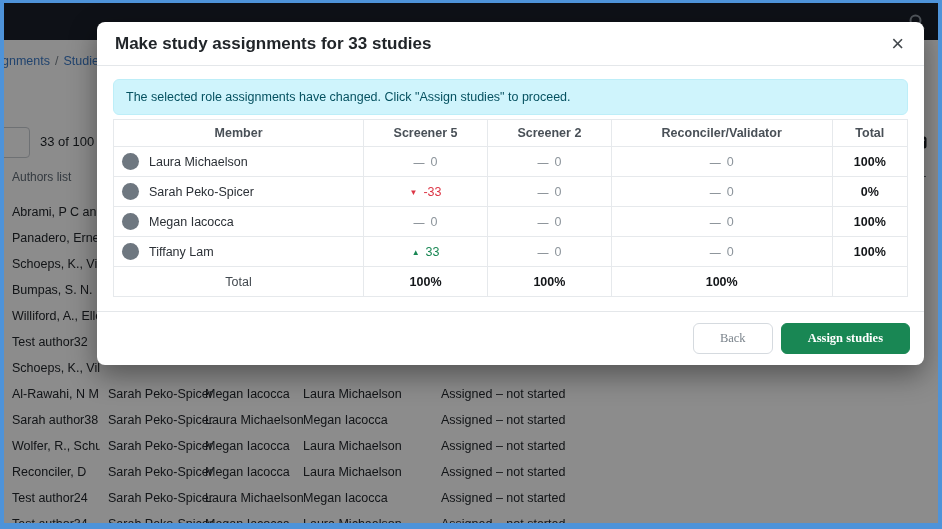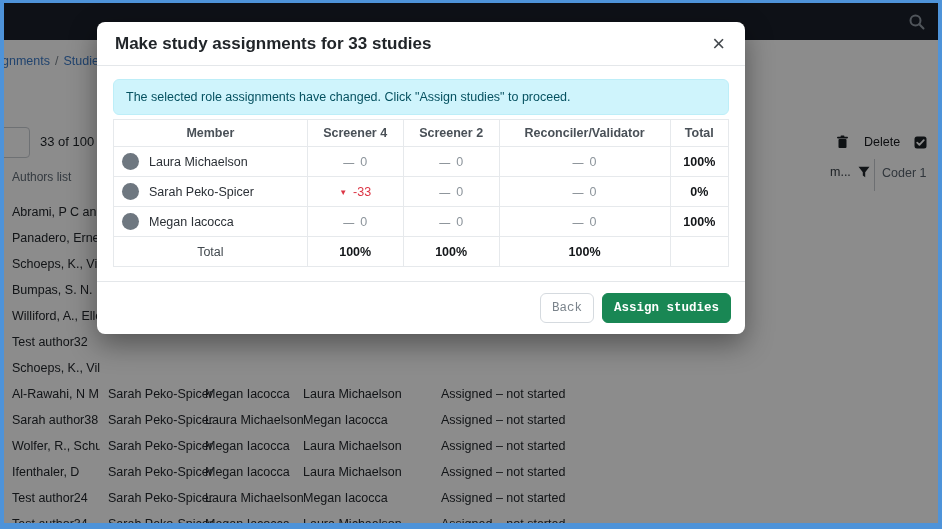--- a/index.html
+++ b/index.html
@@ -36,21 +36,21 @@
   .bg-cell { position:absolute; top:0; line-height:26px; white-space:nowrap; }
   .c-author { left:8px; width:88px; overflow:hidden; }
   .c-s1 { left:104px; }
   .c-s2 { left:201px; }
   .c-s3 { left:299px; }
   .c-status { left:437px; }
 
   .overlay { position:absolute; inset:0; background:rgba(0,0,0,0.45); }
 
   .modal {
-    position:absolute; left:93px; top:19px; width:648px;
+    position:absolute; left:93px; top:19px; width:827px;
     background:#fff; border-radius:8px; box-shadow:0 10px 28px rgba(0,0,0,0.4);
     overflow:hidden;
   }
   .modal-header { display:flex; justify-content:space-between; align-items:center; padding:12px 18px 11px 18px; border-bottom:1px solid #e4e7ea; }
   .modal-title { font-size:17px; font-weight:600; color:#212529; }
   .modal-close { background:none; border:none; font-size:22px; line-height:18px; color:#44494e; cursor:pointer; padding:0 2px; }
 
   .modal-body { padding:13px 16px 14px 16px; }
   .alert-info { background:#cff4fc; border:1px solid #bdeef8; color:#055160; border-radius:6px; padding:10px 12px; font-size:12.5px; margin-bottom:4px; }
 
@@ -71,21 +71,21 @@
   .val-cell.down .delta-icon { color:#dc3545; font-size:8px; vertical-align:1px; }
   .val-cell.down .delta-value { color:#dc3545; }
   .val-cell.up .delta-icon { color:#198754; font-size:8px; vertical-align:1px; }
   .val-cell.up .delta-value { color:#198754; }
 
   .total-cell { text-align:center; font-weight:700; color:#131619; }
   .foot-label { text-align:center; color:#42494f; }
   .foot-val { text-align:center; font-weight:700; color:#131619; }
 
   .modal-footer { border-top:1px solid #e4e7ea; padding:11px 14px; display:flex; justify-content:flex-end; gap:8px; }
-  .btn { font-family:Liberation Mono, monospace; font-size:12.5px; border-radius:6px; padding:7px 11px; cursor:pointer; }
+  .btn { font-family:Liberation Serif, serif; font-size:12.5px; border-radius:6px; padding:7px 26px; cursor:pointer; }
   .btn-back { background:#fff; border:1px solid #d5dadf; color:#7b848c; }
   .btn-assign { background:#198754; border:1px solid #198754; color:#fff; font-weight:600; }
 
   .icon-svg { display:block; }
 </style>
 </head>
 <body>
 
 <div class="frame">
   <div class="page">
@@ -200,21 +200,21 @@
           <span class="bg-cell c-status">Assigned – not started</span>
         </div>
         <div class="bg-row">
           <span class="bg-cell c-author">Wolfer, R., Schultze...</span>
           <span class="bg-cell c-s1">Sarah Peko-Spicer</span>
           <span class="bg-cell c-s2">Megan Iacocca</span>
           <span class="bg-cell c-s3">Laura Michaelson</span>
           <span class="bg-cell c-status">Assigned – not started</span>
         </div>
         <div class="bg-row">
-          <span class="bg-cell c-author">Ifenthaler, D</span>
+          <span class="bg-cell c-author">Reconciler, D</span>
           <span class="bg-cell c-s1">Sarah Peko-Spicer</span>
           <span class="bg-cell c-s2">Megan Iacocca</span>
           <span class="bg-cell c-s3">Laura Michaelson</span>
           <span class="bg-cell c-status">Assigned – not started</span>
         </div>
         <div class="bg-row">
           <span class="bg-cell c-author">Test author24</span>
           <span class="bg-cell c-s1">Sarah Peko-Spicer</span>
           <span class="bg-cell c-s2">Laura Michaelson</span>
           <span class="bg-cell c-s3">Megan Iacocca</span>
@@ -236,21 +236,21 @@
     <div class="modal-header">
       <div class="modal-title">Make study assignments for 33 studies</div>
       <button class="modal-close">×</button>
     </div>
     <div class="modal-body">
       <div class="alert-info">The selected role assignments have changed. Click "Assign studies" to proceed.</div>
       <table class="assign">
         <thead>
           <tr>
               <th class="col0">Member</th>
-              <th class="col1">Screener 4</th>
+              <th class="col1">Screener 5</th>
               <th class="col2">Screener 2</th>
               <th class="col3">Reconciler/Validator</th>
               <th class="col4">Total</th>
             </tr>
         </thead>
         <tbody>
             <tr>
               <td class="member-cell"><span class="avatar"></span><span class="member-name">Laura Michaelson</span></td>
               <td class="val-cell dash"><span class="delta-icon">—</span><span class="delta-value">0</span></td>
               <td class="val-cell dash"><span class="delta-icon">—</span><span class="delta-value">0</span></td>
@@ -260,20 +260,27 @@
             <tr>
               <td class="member-cell"><span class="avatar"></span><span class="member-name">Sarah Peko-Spicer</span></td>
               <td class="val-cell down"><span class="delta-icon">▼</span><span class="delta-value">-33</span></td>
               <td class="val-cell dash"><span class="delta-icon">—</span><span class="delta-value">0</span></td>
               <td class="val-cell dash"><span class="delta-icon">—</span><span class="delta-value">0</span></td>
               <td class="total-cell">0%</td>
             </tr>
             <tr>
               <td class="member-cell"><span class="avatar"></span><span class="member-name">Megan Iacocca</span></td>
               <td class="val-cell dash"><span class="delta-icon">—</span><span class="delta-value">0</span></td>
+              <td class="val-cell dash"><span class="delta-icon">—</span><span class="delta-value">0</span></td>
+              <td class="val-cell dash"><span class="delta-icon">—</span><span class="delta-value">0</span></td>
+              <td class="total-cell">100%</td>
+            </tr>
+            <tr>
+              <td class="member-cell"><span class="avatar"></span><span class="member-name">Tiffany Lam</span></td>
+              <td class="val-cell up"><span class="delta-icon">▲</span><span class="delta-value">33</span></td>
               <td class="val-cell dash"><span class="delta-icon">—</span><span class="delta-value">0</span></td>
               <td class="val-cell dash"><span class="delta-icon">—</span><span class="delta-value">0</span></td>
               <td class="total-cell">100%</td>
             </tr>
           </tbody>
         <tfoot>
           <tr>
               <td class="foot-label">Total</td>
               <td class="foot-val">100%</td>
               <td class="foot-val">100%</td>

